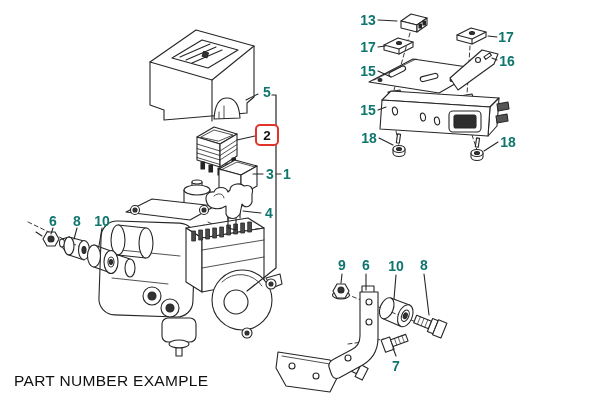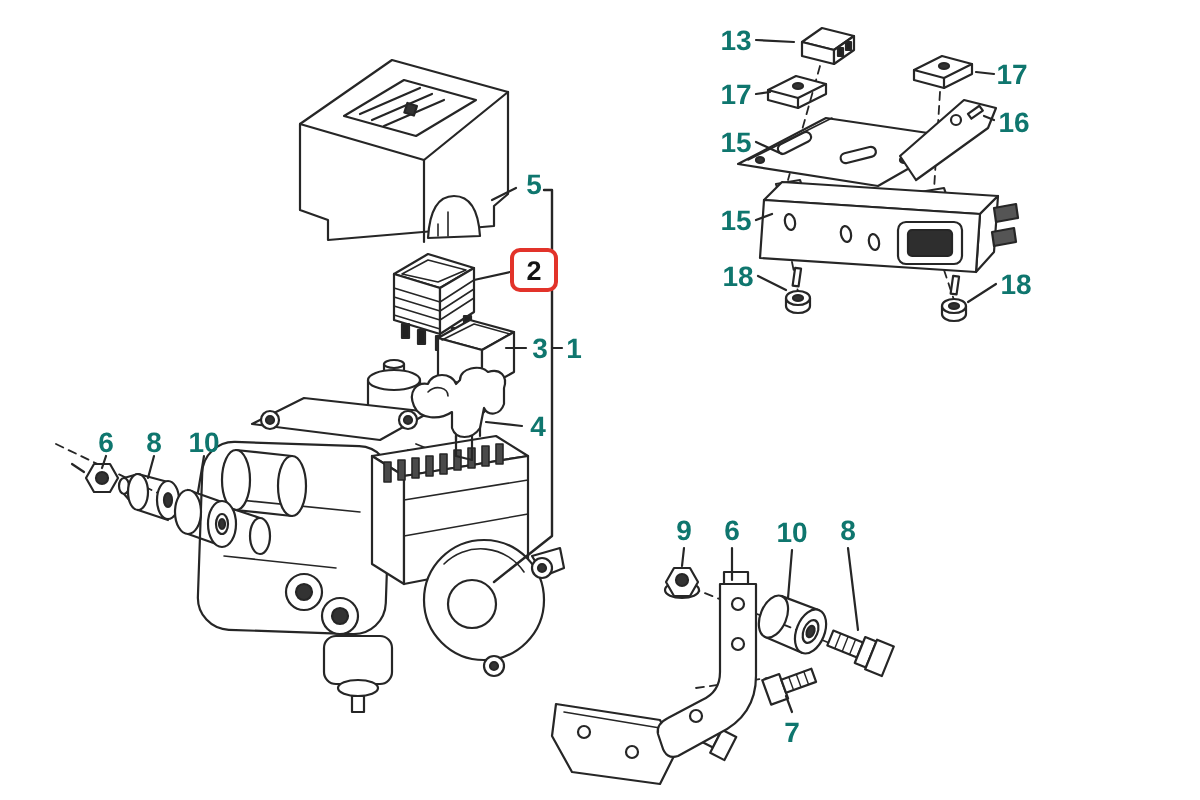--- a/index.html
+++ b/index.html
@@ -310,14 +310,15 @@
 <div class="lbl" style="left:369px;top:129px">18</div>
 <div class="lbl" style="left:506px;top:28px">17</div>
 <div class="lbl" style="left:507px;top:52px">16</div>
 <div class="lbl" style="left:508px;top:133px">18</div>
 <div class="lbl" style="left:342px;top:256px">9</div>
 <div class="lbl" style="left:366px;top:256px">6</div>
 <div class="lbl" style="left:396px;top:257px">10</div>
 <div class="lbl" style="left:424px;top:256px">8</div>
 <div class="lbl" style="left:396px;top:357px">7</div>
 
+<div class="caption">PART NUMBER EXAMPLE</div>
 
 </div>
 
 </body></html>

